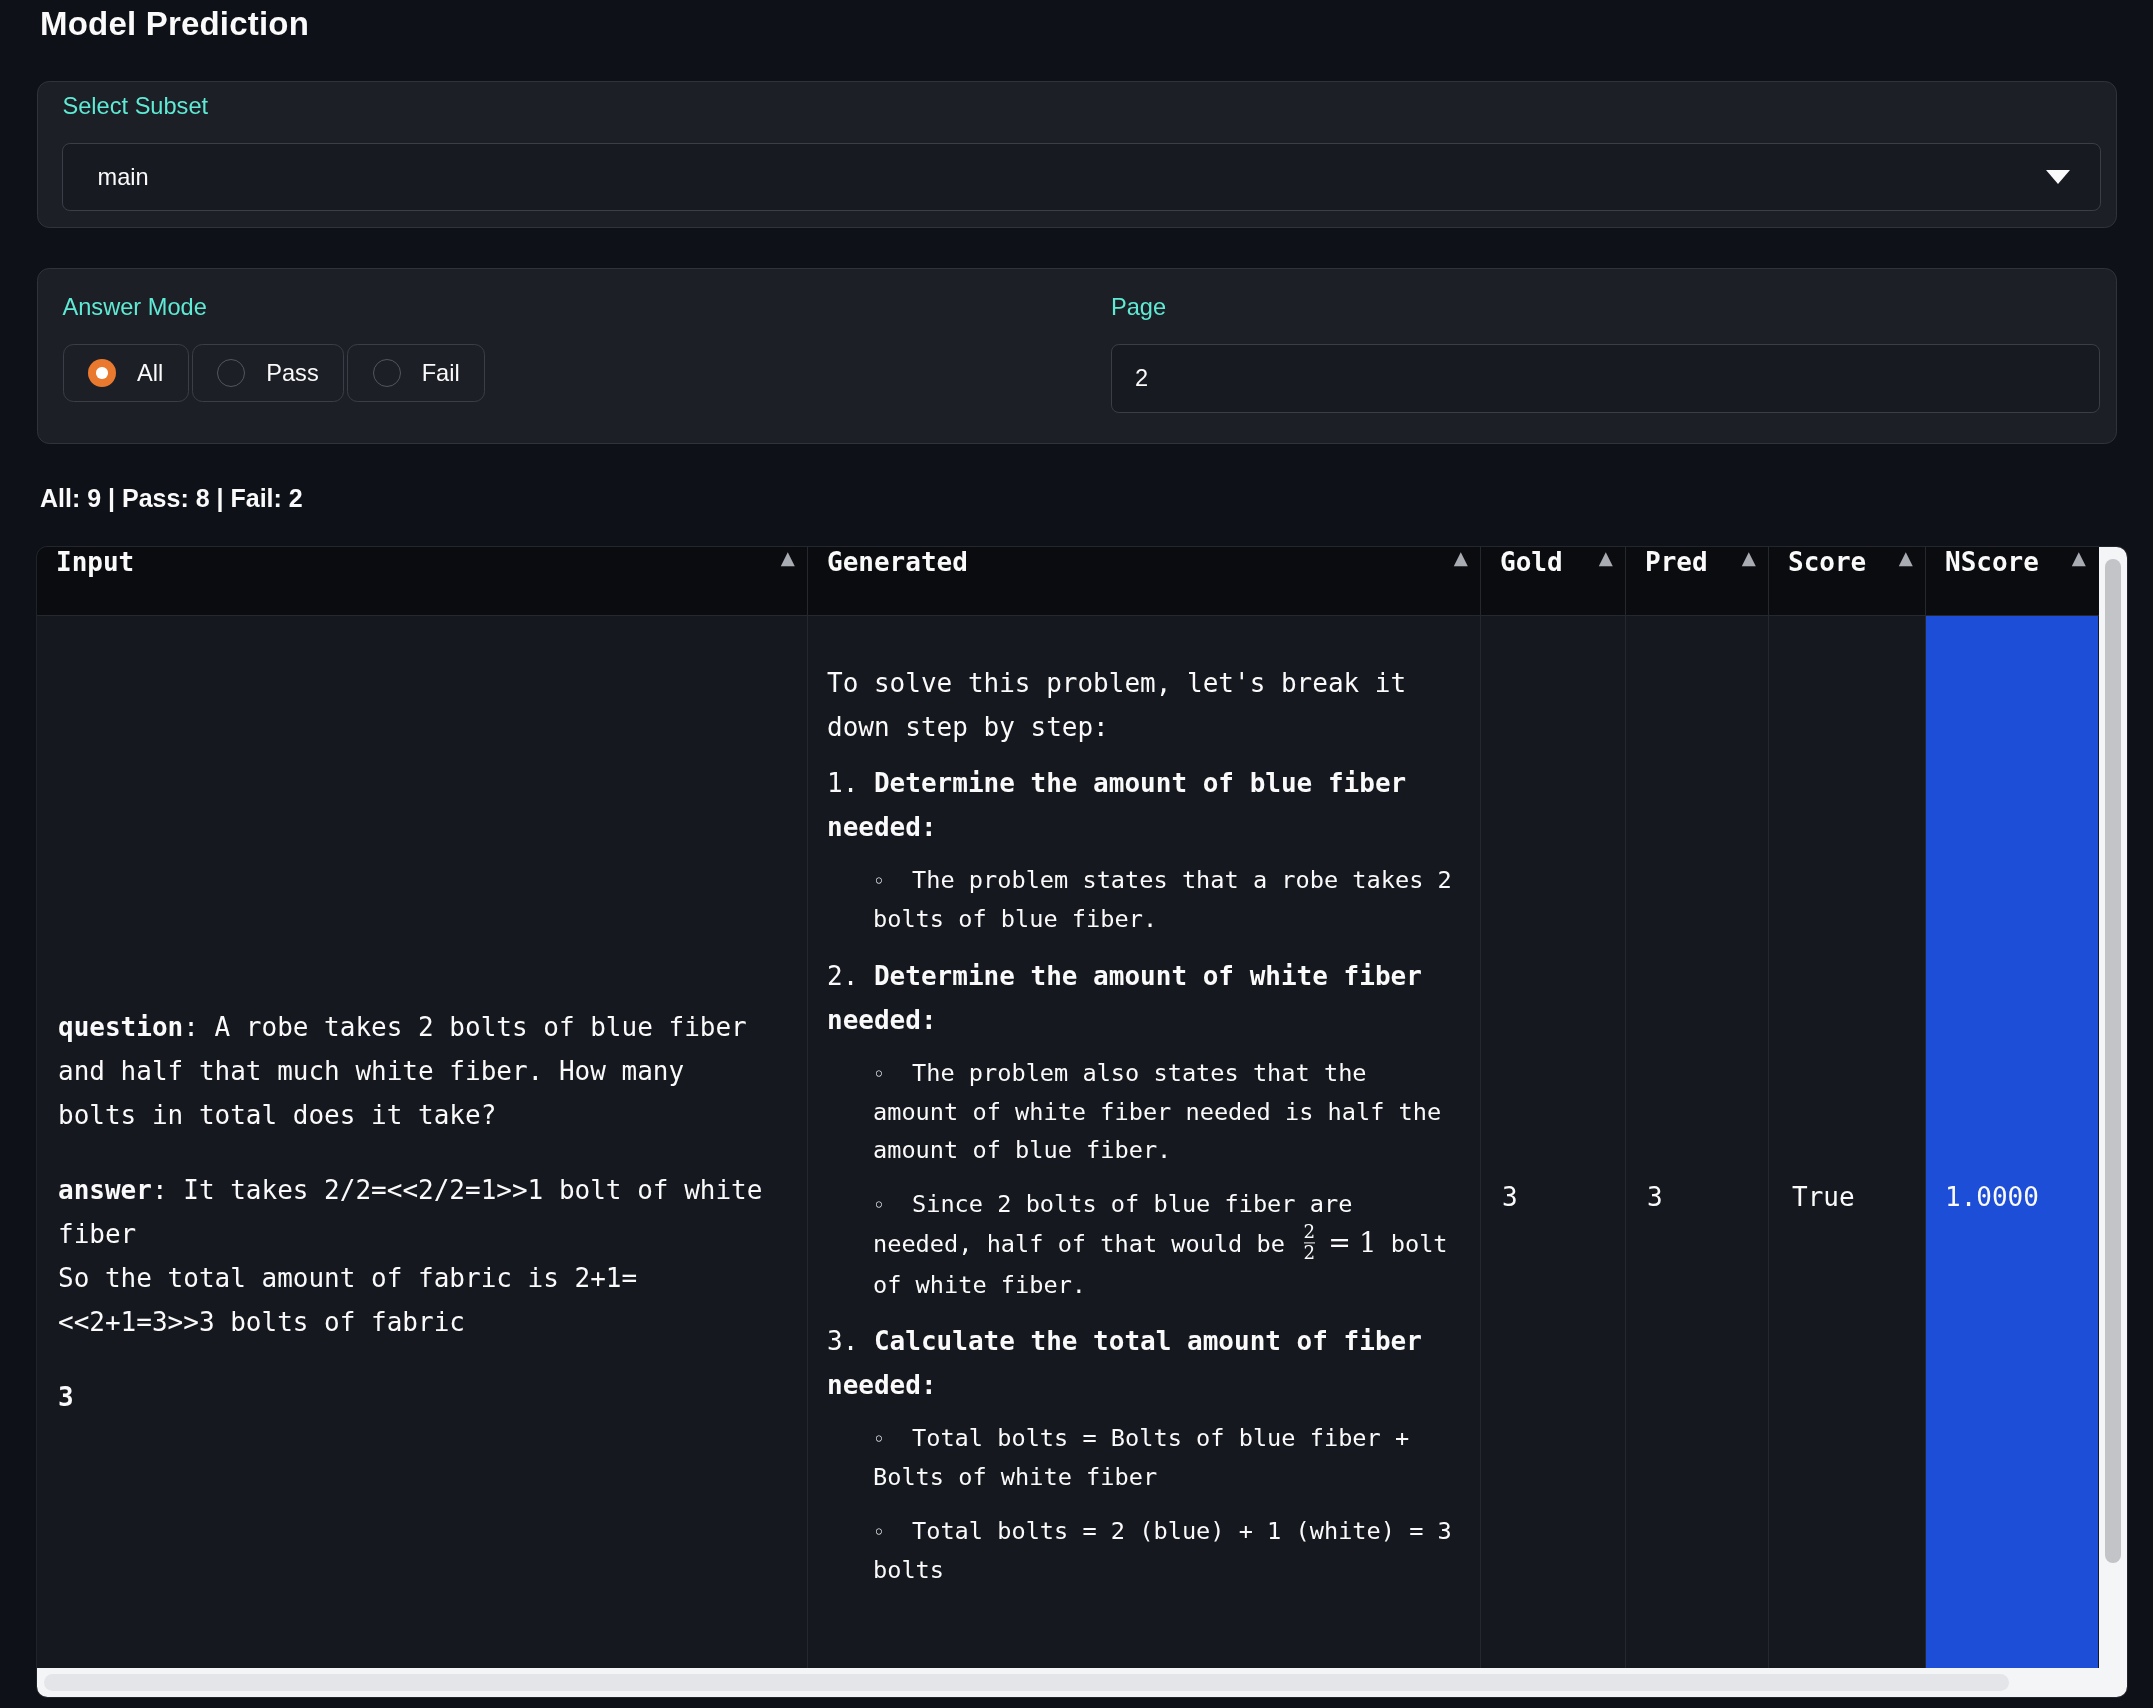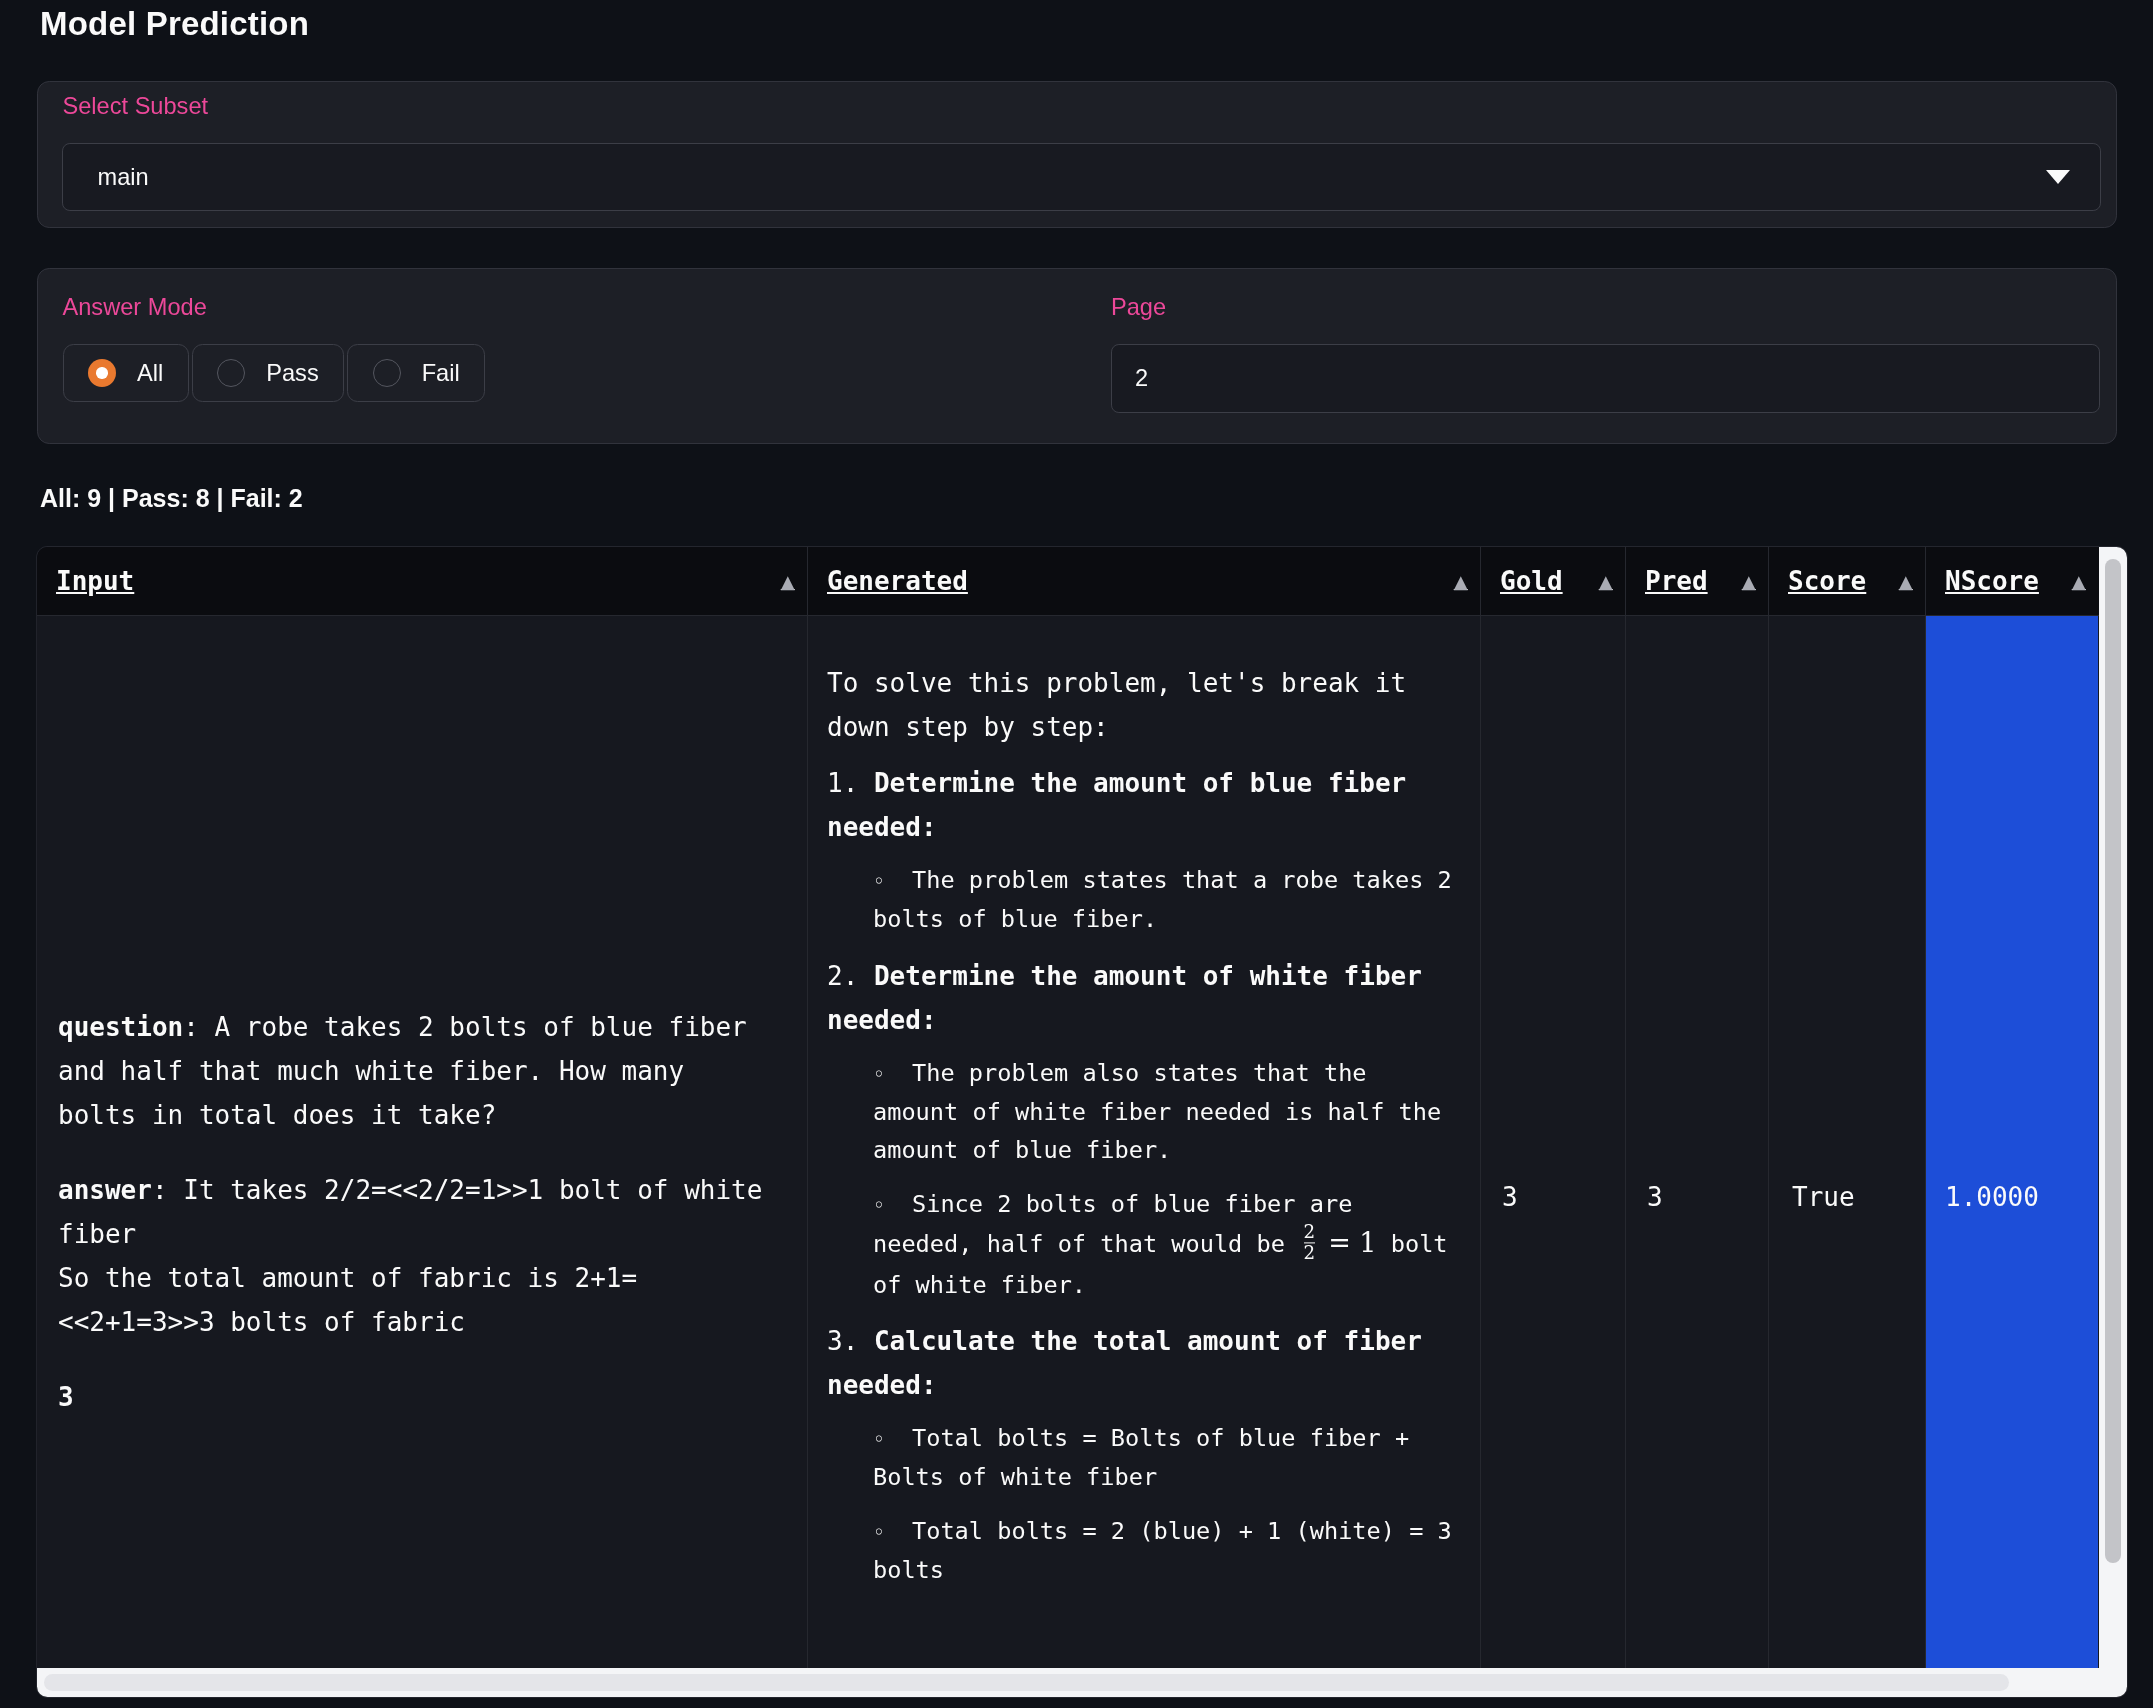--- a/index.html
+++ b/index.html
@@ -10,21 +10,21 @@
     font-family:"Liberation Sans", sans-serif;
   }
   .page-title { position:absolute; left:40px; top:5.2px; font-size:33px; font-weight:700; letter-spacing:0.2px; }
 
   .panel {
     position:absolute; left:37px; width:2080px;
     background:#1d1f26; border:0.9px solid #31333c; border-radius:12.2px;
   }
   .panel-subset { top:81px; height:147px; }
   .panel-controls { top:268px; height:176px; }
-  .field-label { font-size:23.6px; color:#ec4899; }
+  .field-label { font-size:23.6px; color:#5eead4; }
 
   .select-box {
     position:absolute; left:23.6px; top:61px; width:2039px; height:68px;
     background:#181a21; border:0.9px solid #3c3e47; border-radius:7.9px;
     display:flex; align-items:center; padding:0 30px 0 35px; cursor:pointer;gap:28px;
   }
   .select-value { font-size:23.6px; }
   .caret {
     margin-left:auto; width:0; height:0;
     border-left:12.2px solid transparent; border-right:12.2px solid transparent;
@@ -58,22 +58,22 @@
   .table {
     position:absolute; left:37px; top:547px; width:2090px; height:1150px;
     border-radius:10.5px; overflow:hidden; box-shadow:0 0 0 0.9px #24262e;
     font-family:"DejaVu Sans Mono","Liberation Mono",monospace;
   }
   .thead {
     position:absolute; left:0; top:0; width:2062px; height:69px;
     background:#0b0c10; display:flex; border-bottom:0.9px solid #26282f;
   }
   .th {
-    display:flex; align-items:center; padding:0 12.2px 0 19px;
-    font-size:26px; font-weight:700; border-right:0.9px solid #26282f; cursor:pointer;text-decoration:underline;
+    display:flex; align-items:flex-start; padding:0 12.2px 0 19px;
+    font-size:26px; font-weight:700; border-right:0.9px solid #26282f; cursor:pointer;
   }
   .th:nth-child(1){ width:771px; }
   .th:nth-child(2){ width:673px; }
   .th:nth-child(3){ width:145px; }
   .th:nth-child(4){ width:143px; }
   .th:nth-child(5){ width:157px; }
   .th:nth-child(6){ width:172px; border-right:none; }
   .arrow { margin-left:auto; font-size:18.3px; color:#aaacb4; font-family:"DejaVu Sans",sans-serif; }
 
   .tbody {

